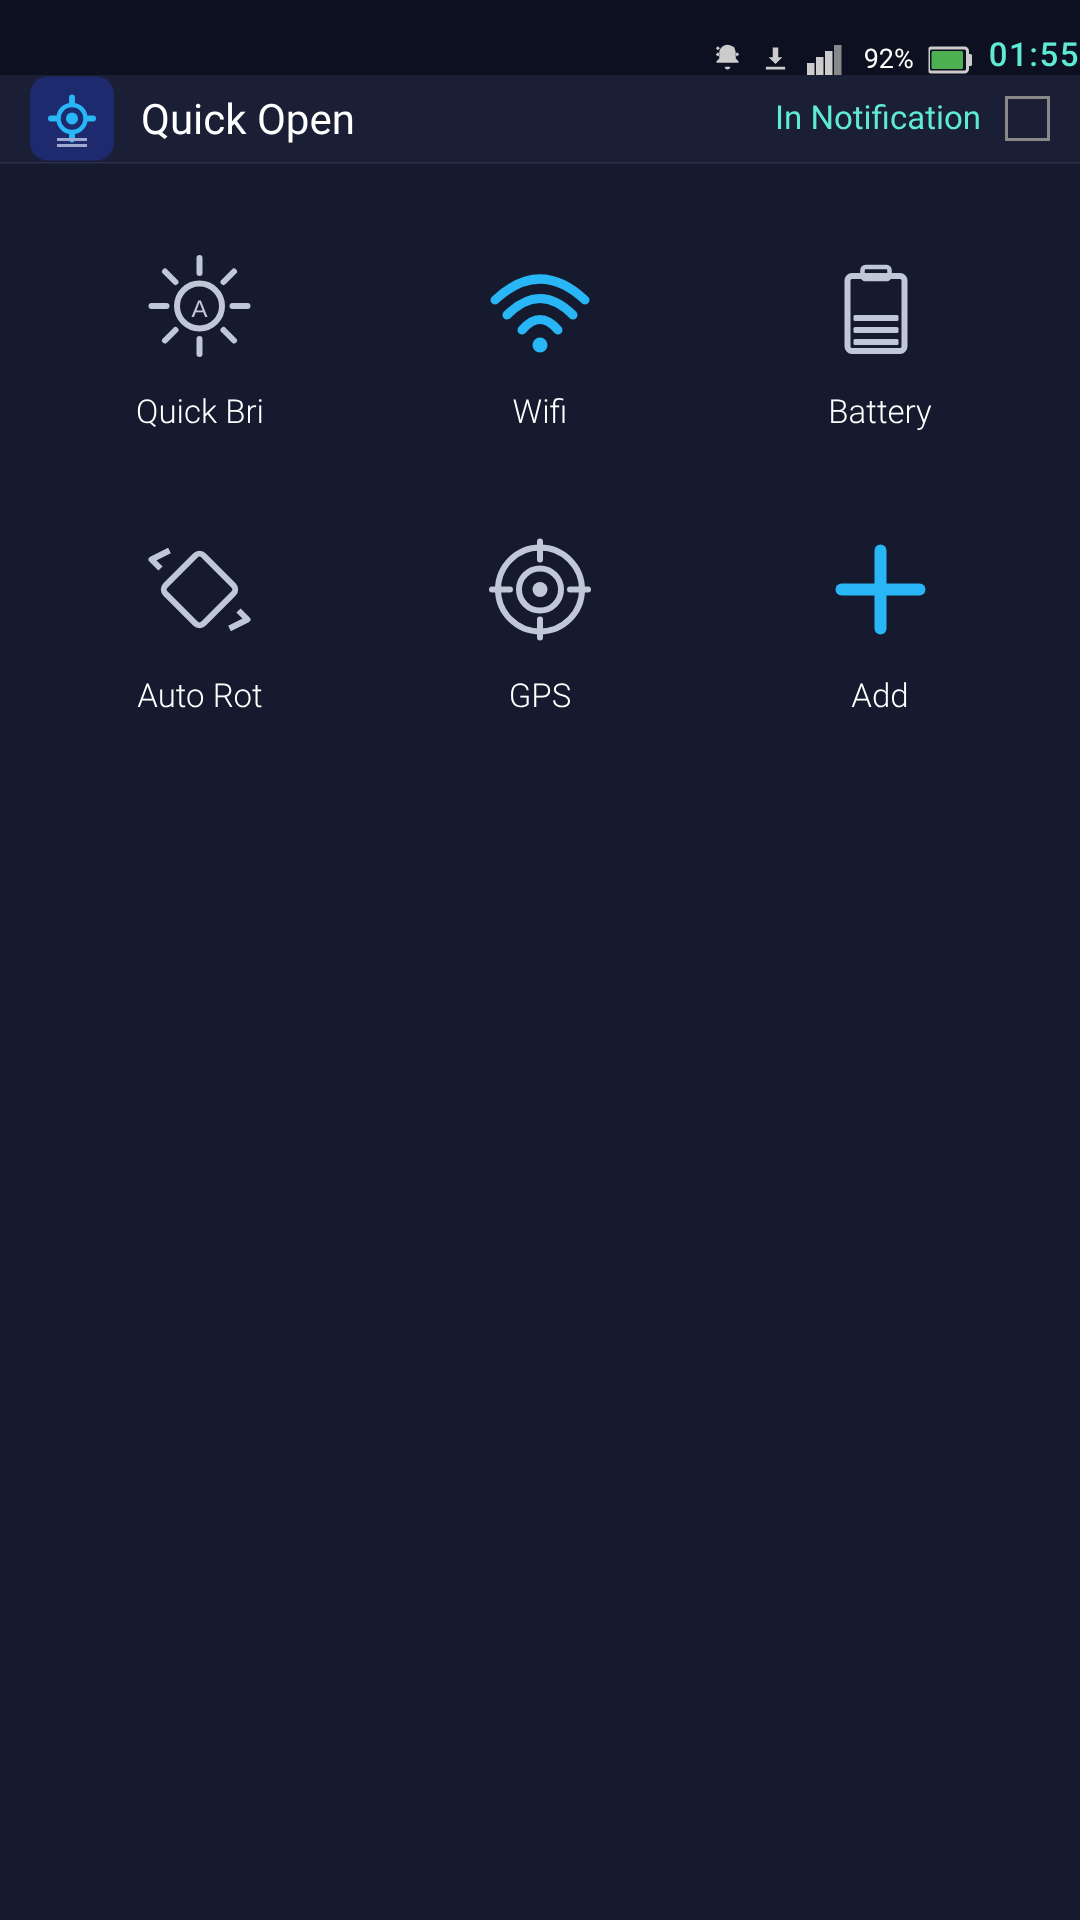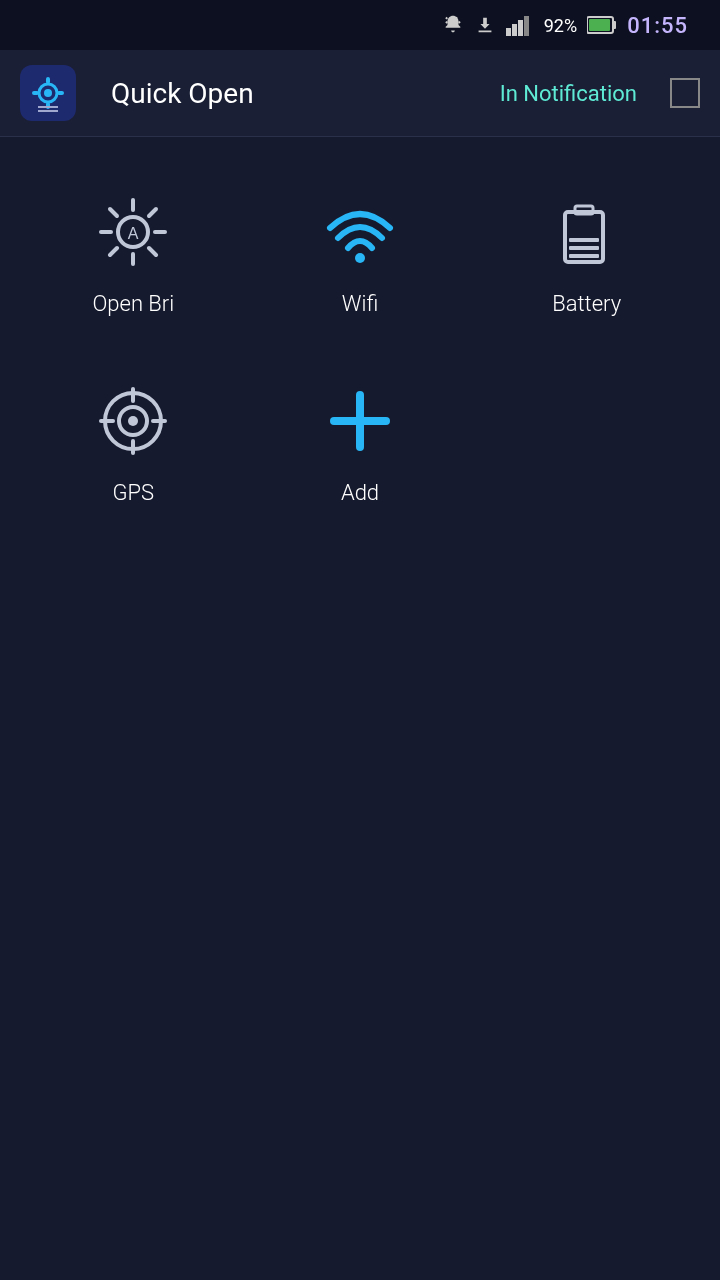--- a/index.html
+++ b/index.html
@@ -10,42 +10,41 @@
       font-family: 'Roboto', Arial, sans-serif;
       overflow: hidden;
     }
 
     
     #status-bar {
       width: 720px;
       height: 50px;
       background: #0d1020;
       display: flex;
-      align-items: center;
+      align-items: flex-end;
       justify-content: flex-end;
-      padding: 0 32px;
+      padding: 0 0;
       gap: 10px;
     }
     .status-time {
-      color: #c4b5fd;
+      color: #5eead4;
       font-size: 22px;
       font-weight: 500;
       letter-spacing: 1px;
     }
 
     
     #header {
       width: 720px;
-      height: 87px;
+      height: 59px;
       background: #1a1f35;
       display: flex;
       align-items: center;
       padding: 0 20px;
       border-bottom: 1px solid #2a2f4a;
-      gap: 17px;
     }
     #app-icon {
       width: 56px;
       height: 56px;
       background: #1e2a6e;
       border-radius: 12px;
       display: flex;
       align-items: center;
       justify-content: center;
       margin-right: 18px;
@@ -173,21 +172,21 @@
         <line x1="40" y1="8" x2="40" y2="18" stroke="#c0c8d8" stroke-width="4" stroke-linecap="round"></line>
         <line x1="40" y1="62" x2="40" y2="72" stroke="#c0c8d8" stroke-width="4" stroke-linecap="round"></line>
         <line x1="8" y1="40" x2="18" y2="40" stroke="#c0c8d8" stroke-width="4" stroke-linecap="round"></line>
         <line x1="62" y1="40" x2="72" y2="40" stroke="#c0c8d8" stroke-width="4" stroke-linecap="round"></line>
         <line x1="17" y1="17" x2="24" y2="24" stroke="#c0c8d8" stroke-width="4" stroke-linecap="round"></line>
         <line x1="56" y1="56" x2="63" y2="63" stroke="#c0c8d8" stroke-width="4" stroke-linecap="round"></line>
         <line x1="63" y1="17" x2="56" y2="24" stroke="#c0c8d8" stroke-width="4" stroke-linecap="round"></line>
         <line x1="17" y1="63" x2="24" y2="56" stroke="#c0c8d8" stroke-width="4" stroke-linecap="round"></line>
       </svg>
     </div>
-    <span class="item-label">Open Bri</span>
+    <span class="item-label">Quick Bri</span>
   </div>
 
 
   <div class="grid-item">
     <div class="icon-wrap">
       <svg class="icon-svg" viewBox="0 0 80 80">
 
         <path d="M10,36 Q40,8 70,36" fill="none" stroke="#29b6f6" stroke-width="6" stroke-linecap="round"></path>
         <path d="M18,46 Q40,24 62,46" fill="none" stroke="#29b6f6" stroke-width="6" stroke-linecap="round"></path>
         <path d="M28,56 Q40,42 52,56" fill="none" stroke="#29b6f6" stroke-width="6" stroke-linecap="round"></path>
@@ -207,20 +206,32 @@
         <rect x="28" y="14" width="18" height="8" rx="2" fill="none" stroke="#c0c8d8" stroke-width="3"></rect>
 
         <rect x="22" y="46" width="30" height="4" rx="1" fill="#c0c8d8"></rect>
         <rect x="22" y="54" width="30" height="4" rx="1" fill="#c0c8d8"></rect>
         <rect x="22" y="62" width="30" height="4" rx="1" fill="#c0c8d8"></rect>
       </svg>
     </div>
     <span class="item-label">Battery</span>
   </div>
 
+  <div class="grid-item">
+    <div class="icon-wrap">
+      <svg class="icon-svg" viewBox="0 0 80 80">
+
+        <rect x="22" y="22" width="36" height="36" rx="4" ry="4" fill="none" stroke="#c0c8d8" stroke-width="4" transform="rotate(45 40 40)"></rect>
+
+        <polyline points="14,26 8,20 20,14" fill="none" stroke="#c0c8d8" stroke-width="4" stroke-linejoin="round"></polyline>
+        <polyline points="66,54 72,60 60,66" fill="none" stroke="#c0c8d8" stroke-width="4" stroke-linejoin="round"></polyline>
+      </svg>
+    </div>
+    <span class="item-label">Auto Rot</span>
+  </div>
 
 
   <div class="grid-item">
     <div class="icon-wrap">
       <svg class="icon-svg" viewBox="0 0 80 80">
 
         <circle cx="40" cy="40" r="28" fill="none" stroke="#c0c8d8" stroke-width="4"></circle>
 
         <circle cx="40" cy="40" r="14" fill="none" stroke="#c0c8d8" stroke-width="4"></circle>
 

